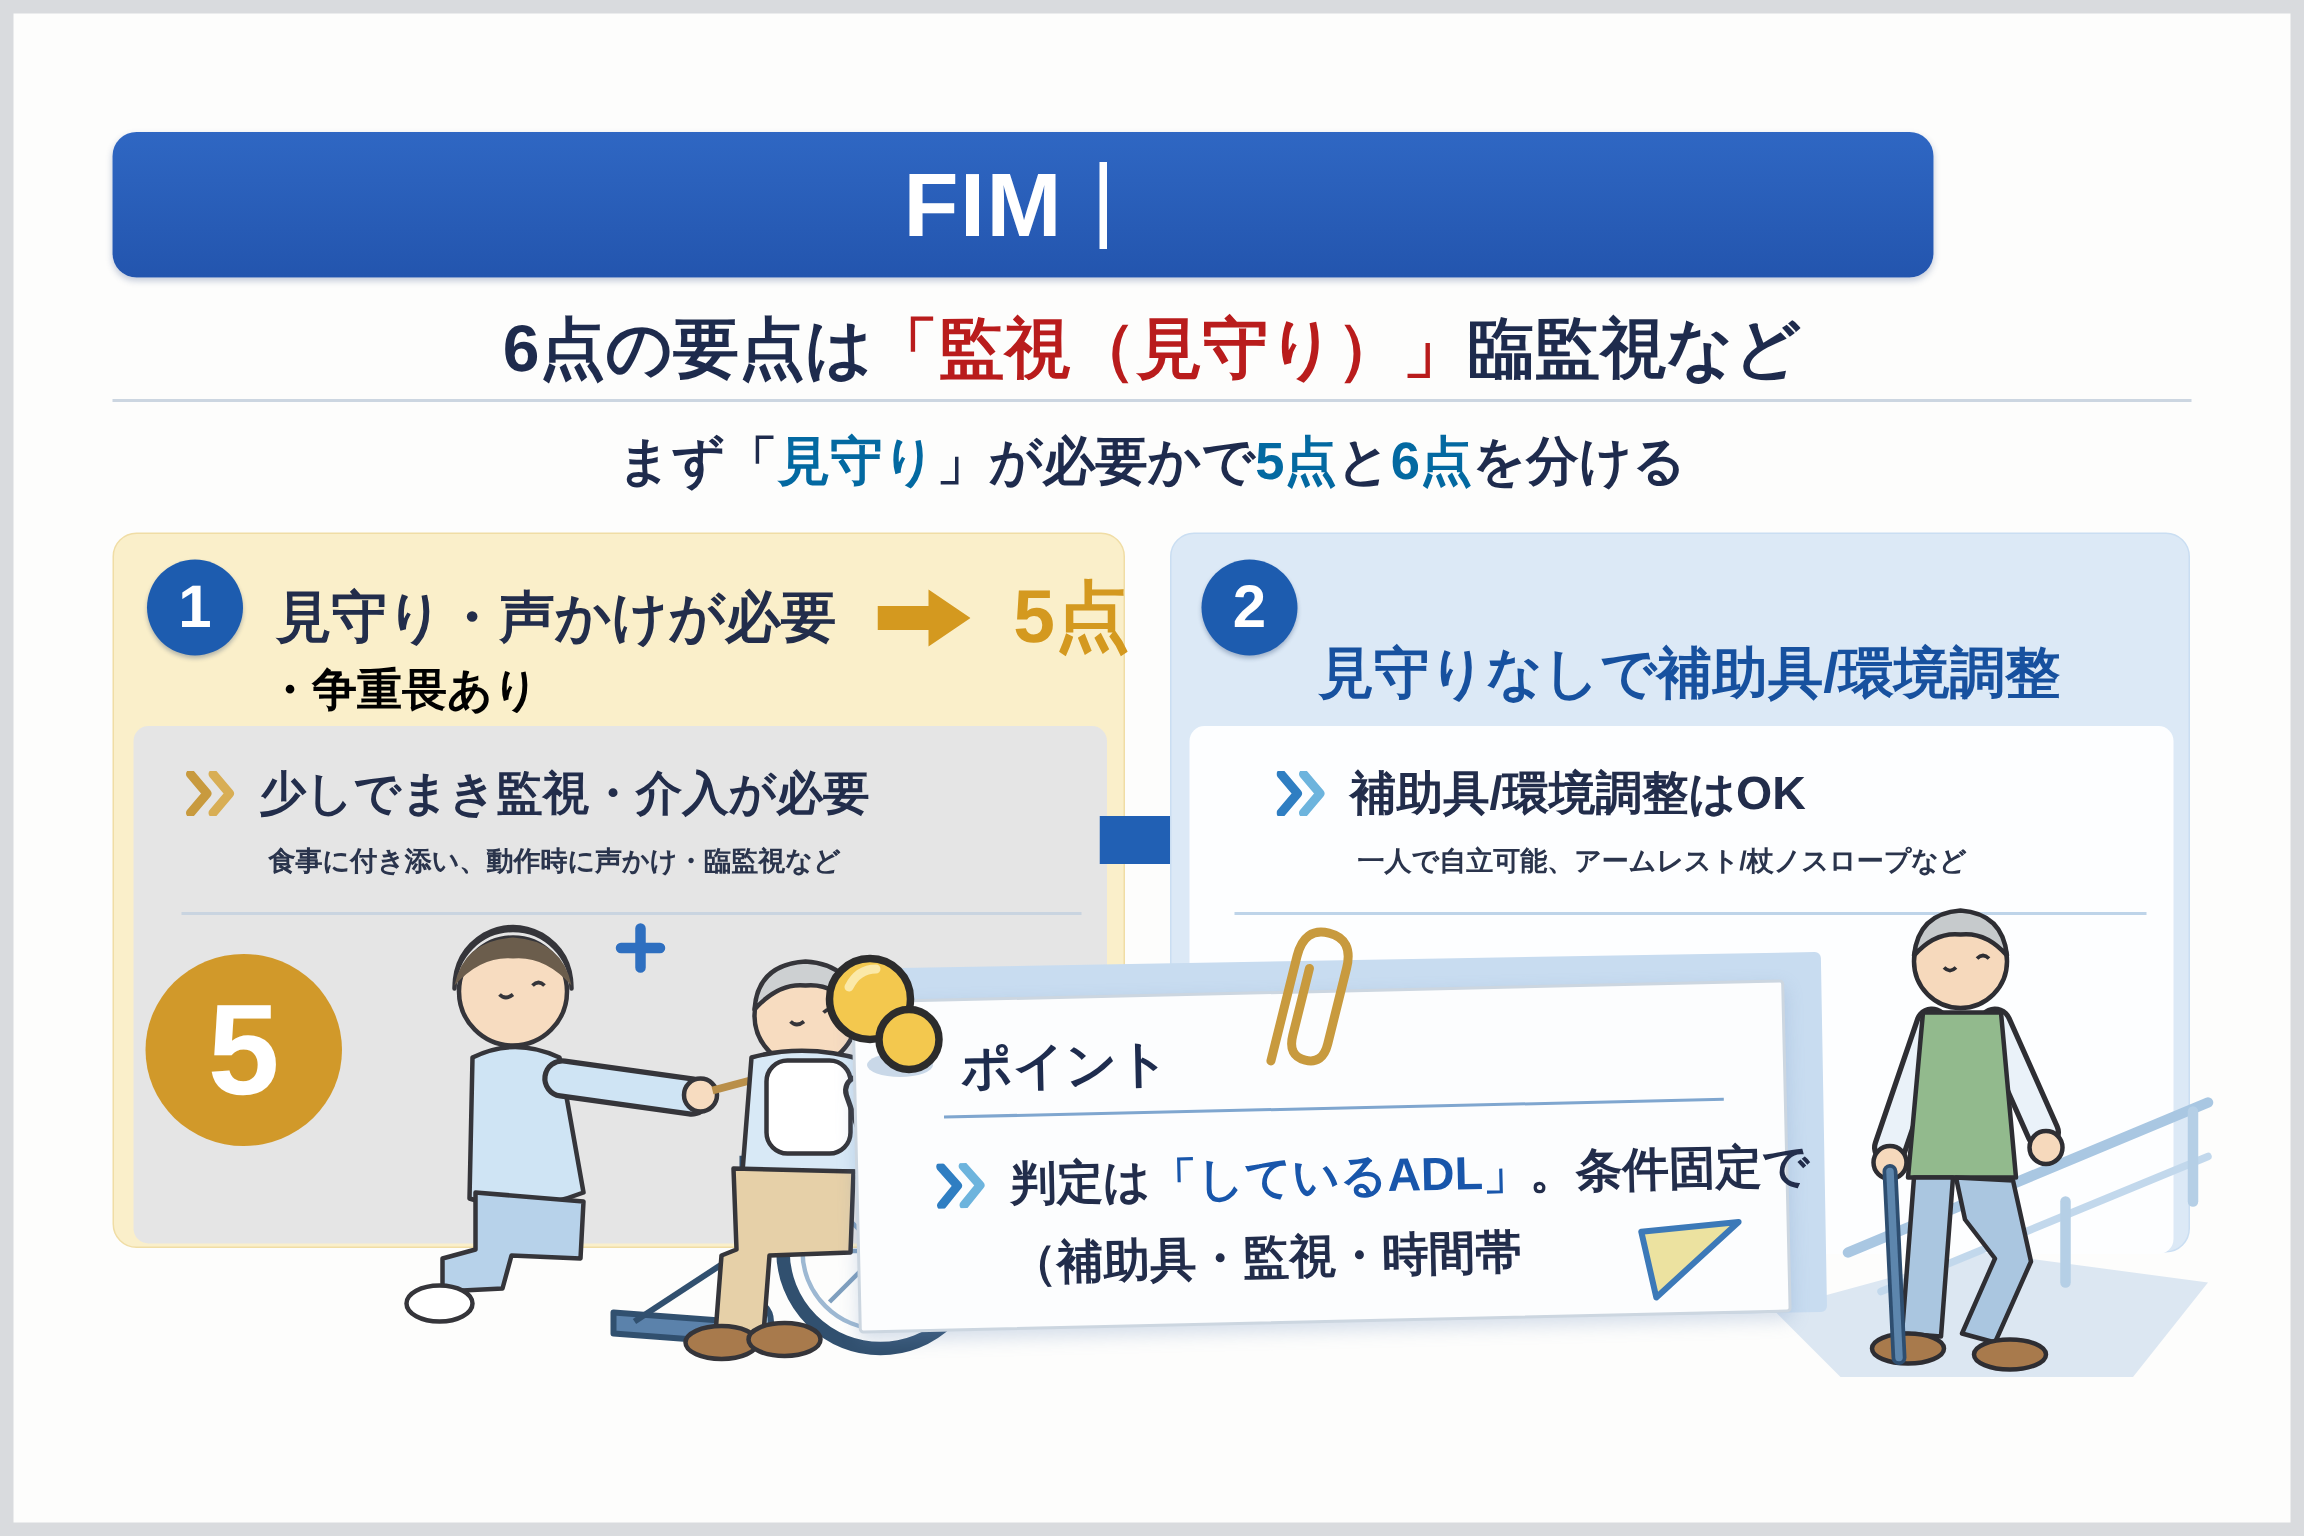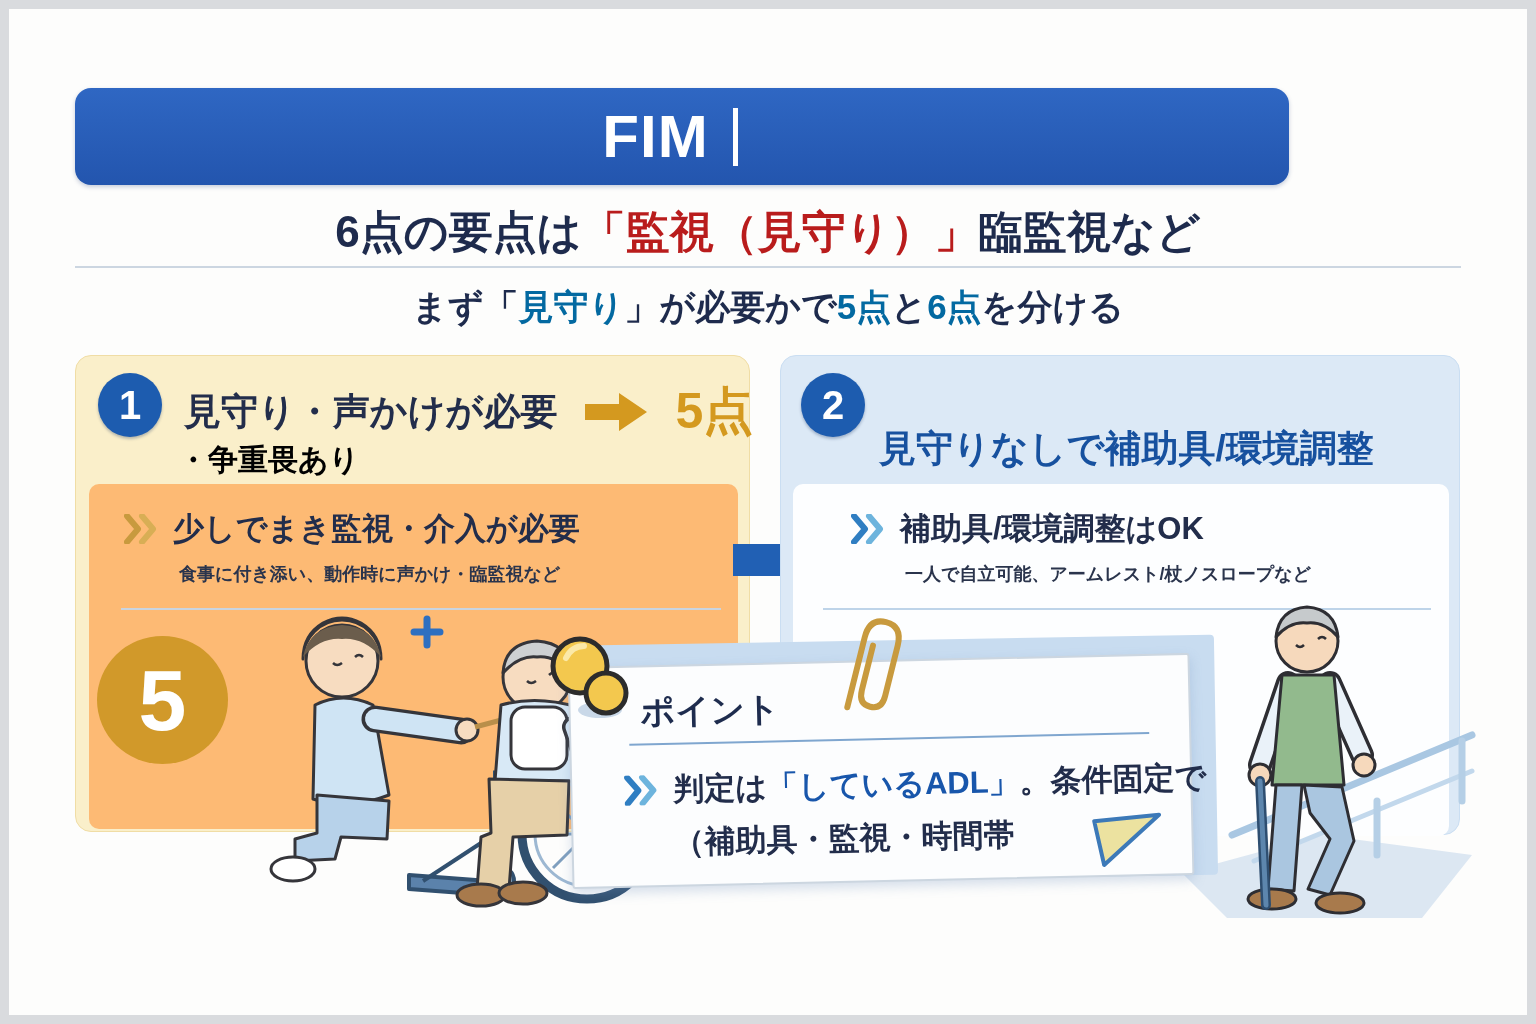--- a/index.html
+++ b/index.html
@@ -37,21 +37,21 @@
               color:#fff; font-size:40px; font-weight:800; display:flex;
               align-items:center; justify-content:center;
               box-shadow:0 2px 3px rgba(20,50,100,.3); }
   .titlerow { display:flex; align-items:center; gap:28px; white-space:nowrap; }
   .cardtitle1 { font-size:37px; font-weight:800; color:#222d4b; }
   .cardtitle2 { font-size:37px; font-weight:800; color:#17519f; }
   .score-gold { font-size:50px; font-weight:800; color:#d4991f; }
   .score-blue { font-size:50px; font-weight:800; color:#17519f; }
   .card1-note { font-size:30px; font-weight:700; color:#000000; }
 
-  .panel { background:#fdba74; border-radius:10px; }
+  .panel { background:#e5e5e5; border-radius:10px; }
   .panel1 { left:79px; top:474px; width:649px; height:345px; }
   .panel2 { left:783px; top:474px; width:656px; height:352px; background:#fdfeff; }
   .leadrow { display:flex; align-items:center; gap:15px; white-space:nowrap; }
   .lead { font-size:31px; font-weight:800; color:#222d4b; }
   .detail { font-size:18px; font-weight:700; color:#2a344c; white-space:nowrap; }
   .pdivider { height:2px; background:#c9d4e0; }
 
   .badge5 { width:131px; height:128px; border-radius:50%; background:#d1992a;
             color:#fff; font-size:86px; font-weight:800; display:flex;
             align-items:center; justify-content:center; }

